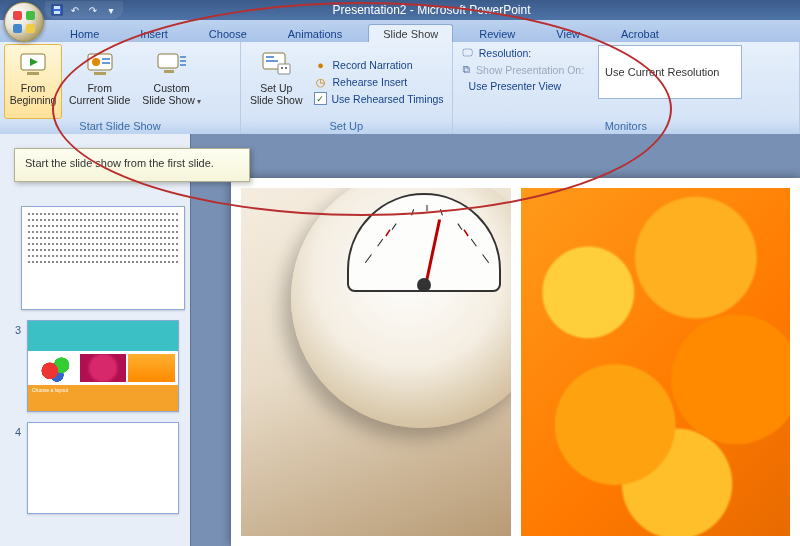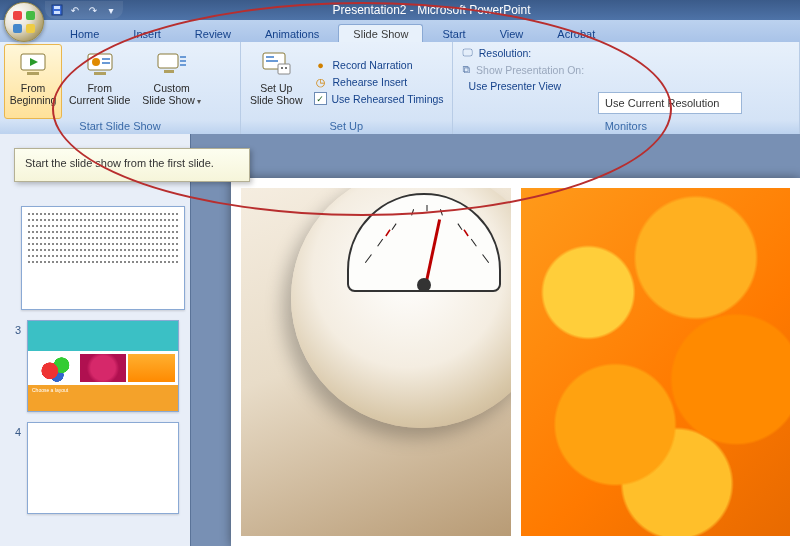--- a/index.html
+++ b/index.html
@@ -59,21 +59,21 @@
   .ol-g{background:#4b4;top:0;right:0;}
   .ol-b{background:#48c;bottom:0;left:0;}
   .ol-y{background:#ec4;bottom:0;right:0;}
   
   .tabs {
     height: 22px;
     background: linear-gradient(#bcd2ef, #a9c3e8);
     display: flex;
     align-items: flex-end;
     padding-left: 55px;
-    gap: 4px;
+    gap: 11px;
   }
   .tab {
     padding: 3px 14px 2px;
     color: #15428b;
     cursor: default;
     border: 1px solid transparent;
     border-bottom: none;
   }
   .tab.active {
     background: #e8f1fb;
@@ -125,22 +125,22 @@
   .drop-arrow::after { content:" ▾"; font-size:8px; color:#555;}
   .optlist { display:flex; flex-direction:column; justify-content:center; gap:3px; padding:2px 4px;}
   .optitem { display:flex; align-items:center; gap:5px; color:#15428b; font-size:10.5px; white-space:nowrap;}
   .optitem .tick{width:11px;height:11px;border:1px solid #6d8bb5;background:#fff;display:flex;align-items:center;justify-content:center;font-size:9px;color:#1a5a1a;}
   .optitem .mini{width:14px;height:14px;display:flex;align-items:center;justify-content:center;color:#d08000;font-size:11px;}
   .mon-col{display:flex;flex-direction:column;gap:4px;padding:2px 6px;}
   .mon-row{display:flex;align-items:center;gap:6px;font-size:10.5px;color:#15428b;white-space:nowrap;}
   .mon-row.dim{color:#9aa8bd;}
   .mon-row .mini{color:#5a7aa8;}
   .res-box{
-    border:1px solid #9bb6d8;background:#fff;padding:2px 6px;color:#333;font-size:11px;height:16px;
-    min-width:130px;display:flex;align-items:center;margin-top:47px;
+    border:1px solid #9bb6d8;background:#fff;padding:18px 6px;color:#333;font-size:11px;height:16px;
+    min-width:130px;display:flex;align-items:center;
   }
   
   .tooltip {
     position: absolute;
     top: 148px; left: 14px;
     width: 214px;
     background: linear-gradient(#fdfef0, #f6f5da);
     border: 1px solid #b4b094;
     padding: 8px 10px 12px;
     box-shadow: 2px 2px 5px rgba(0,0,0,0.25);
@@ -244,24 +244,24 @@
     <div class="ol-r"></div>
       <div class="ol-g"></div>
       <div class="ol-b"></div>
       <div class="ol-y"></div>
   </div>
 </div>
 
 <div class="tabs">
   <div class="tab"><span>Home</span></div>
   <div class="tab"><span>Insert</span></div>
-  <div class="tab"><span>Review</span></div>
+  <div class="tab"><span>Choose</span></div>
   <div class="tab"><span>Animations</span></div>
   <div class="tab active"><span>Slide Show</span></div>
-  <div class="tab"><span>Start</span></div>
+  <div class="tab"><span>Review</span></div>
   <div class="tab"><span>View</span></div>
   <div class="tab"><span>Acrobat</span></div>
 </div>
 
 <div class="ribbon">
 
   <div class="group" style="min-width:232px;justify-content:center;">
     <div class="group-body">
       <div class="bigbtn hover">
         <div class="icon">

